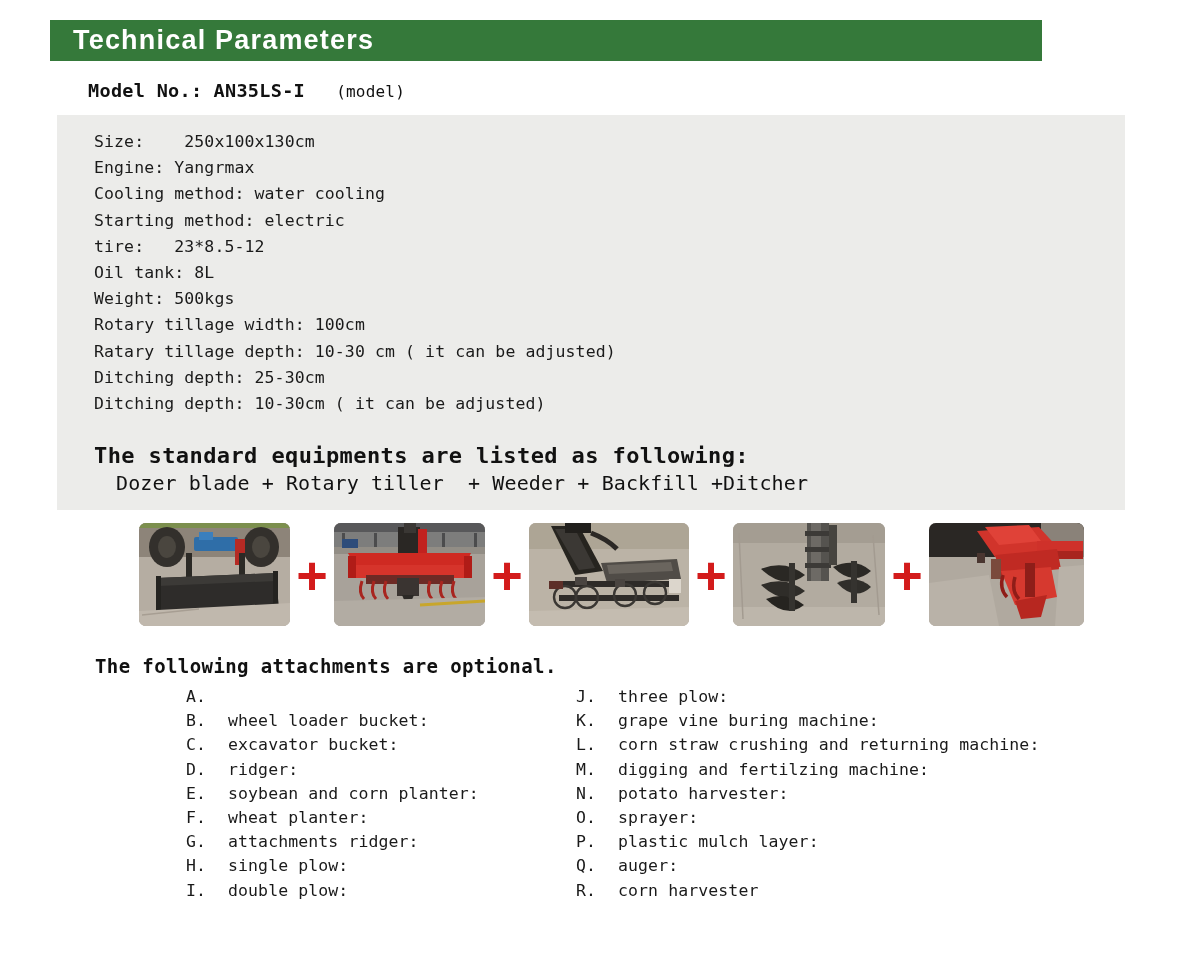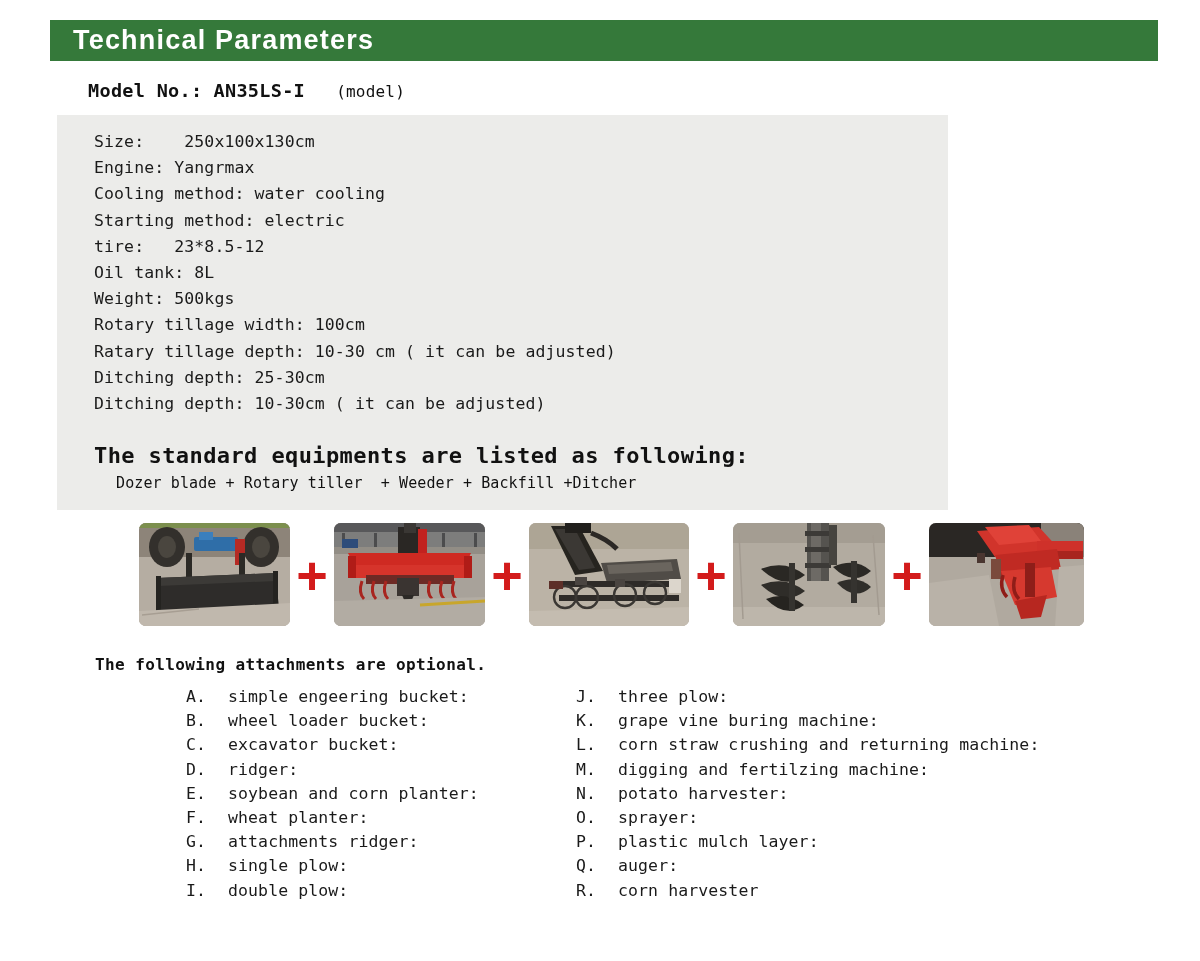--- a/index.html
+++ b/index.html
@@ -15,21 +15,21 @@
     color: #111111;
     overflow: hidden;
     position: relative;
   }
 
   
   .header-bar {
     position: absolute;
     left: 50px;
     top: 20px;
-    width: 1108px;
+    width: 992px;
     height: 41px;
     background: #35793a;
     display: flex;
     align-items: center;
   }
   .header-title {
     color: #ffffff;
     font-family: "Liberation Sans", "DejaVu Sans", sans-serif;
     font-size: 27px;
     font-weight: bold;
@@ -58,21 +58,21 @@
     margin-left: 20px;
     letter-spacing: 0.2px;
     text-align: center;
   }
 
   
   .spec-panel {
     position: absolute;
     left: 57px;
     top: 115px;
-    width: 891px;
+    width: 1068px;
     height: 395px;
     background: #ececea;
     box-sizing: border-box;
     padding: 14px 0 0 37px;
   }
   .spec-list {
     list-style: none;
     margin: 0;
     padding: 0;
   }
@@ -87,21 +87,21 @@
     margin-top: 26px;
     font-size: 22px;
     font-weight: bold;
     letter-spacing: 0.4px;
     line-height: 26px;
     white-space: pre;
   }
   .std-items {
     margin-top: 1px;
     margin-left: 22px;
-    font-size: 15px;
+    font-size: 20px;
     line-height: 26px;
     letter-spacing: 0.1px;
     white-space: pre;
   }
 
   
   .image-strip {
     position: absolute;
     left: 139px;
     top: 522px;
@@ -137,21 +137,21 @@
       1.5px 1.5px 0 #fff, -1.5px -1.5px 0 #fff,
       1.5px -1.5px 0 #fff, -1.5px 1.5px 0 #fff;
     user-select: none;
   }
 
   
   .optional-heading {
     position: absolute;
     left: 95px;
     top: 655px;
-    font-size: 16px;
+    font-size: 19px;
     font-weight: bold;
     letter-spacing: 0.4px;
     white-space: nowrap;
   }
   .attach-columns {
     position: absolute;
     left: 186px;
     top: 685px;
     width: 900px;
     display: flex;
@@ -357,21 +357,20 @@
 </div>
 
 <div class="optional-heading">The following attachments are optional.</div>
 
 <div class="attach-columns">
 
   <div class="attach-col left">
     <ul class="attach-list">
       <li>
         <span class="attach-key">A.</span>
-        <span class="attach-text">simple engeering bucket:</span>
       </li>
       <li>
         <span class="attach-key">B.</span>
         <span class="attach-text">wheel loader bucket:</span>
       </li>
       <li>
         <span class="attach-key">C.</span>
         <span class="attach-text">excavator bucket:</span>
       </li>
       <li>

